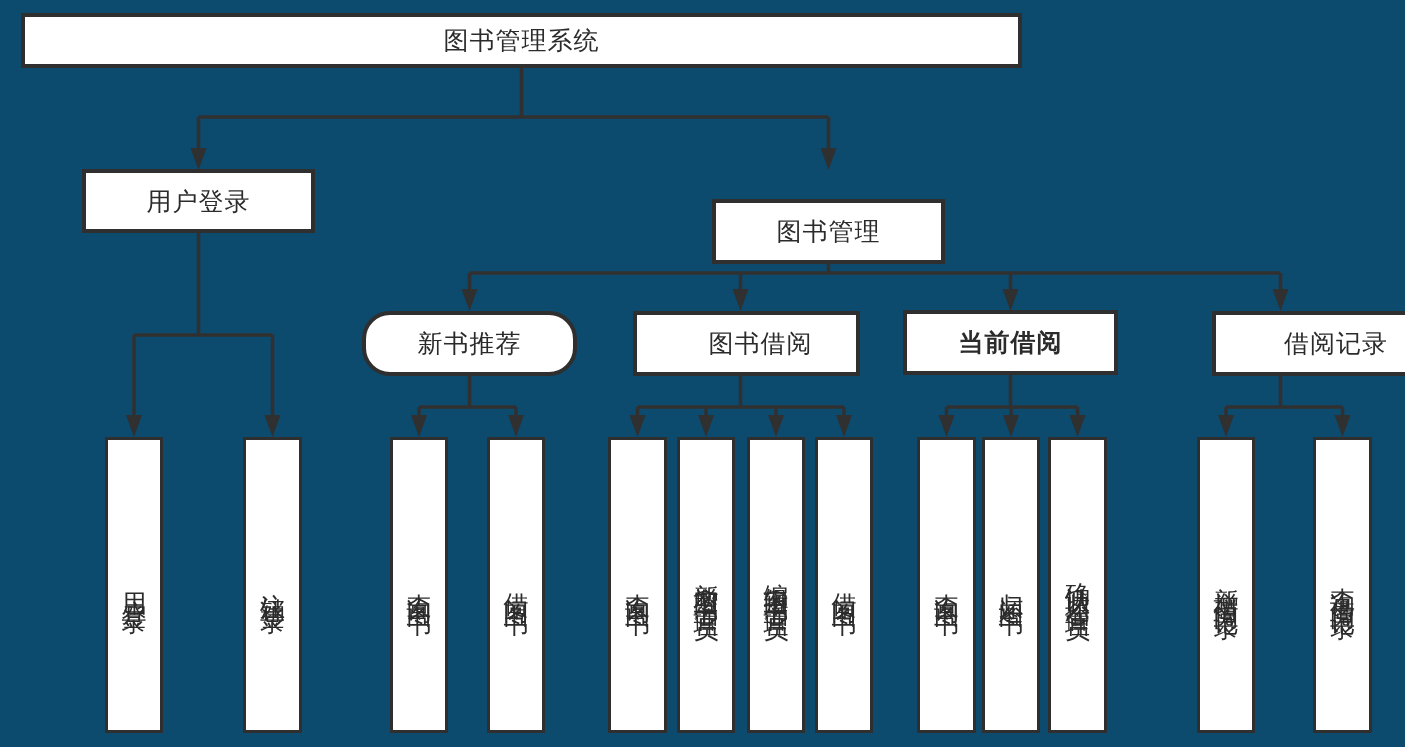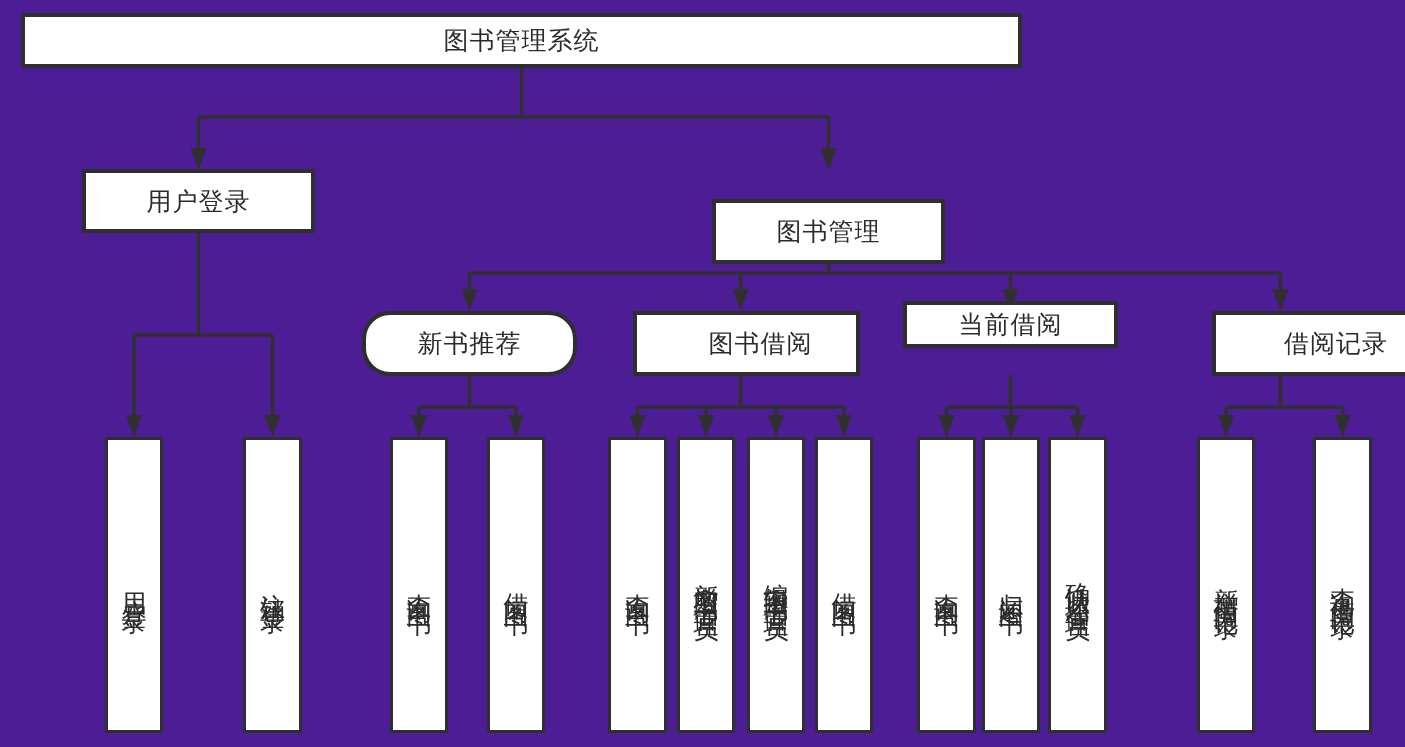--- a/index.html
+++ b/index.html
@@ -1,21 +1,21 @@
 <!DOCTYPE html>
 <html><head>
 <meta charset="utf-8">
 <style>
   html, body { margin: 0; padding: 0; background: #ffffff; }
   body { font-family: "DejaVu Sans", "Liberation Sans", sans-serif; }
   #canvas {
     position: relative;
     width: 1405px;
     height: 747px;
-    background: #4c1d95;
+    background: #0c4a6e;
     overflow: hidden;
   }
   #connectors {
     position: absolute;
     left: 0; top: 0;
     width: 1405px; height: 747px;
   }
   #connectors path {
     stroke: #303030;
     stroke-width: 3.5;
@@ -114,21 +114,21 @@
   <div class="node hbox" style="left:712px; top:169px; width:233px; height:65px;margin-top:30px;">
     <span>图书管理</span>
   </div>
 
   <div class="node hbox" style="left:362px; top:311px; width:215px; height:65px;border-radius:28px;">
     <span>新书推荐</span>
   </div>
   <div class="node hbox" style="left:633px; top:311px; width:227px; height:65px;padding-left:28px;">
     <span>图书借阅</span>
   </div>
-  <div class="node hbox" style="left:903px; top:301px; width:215px; height:47px;">
+  <div class="node hbox" style="left:903px; top:310px; width:215px; height:65px;font-weight:bold;">
     <span>当前借阅</span>
   </div>
   <div class="node hbox" style="left:1212px; top:311px; width:248px; height:65px;">
     <span>借阅记录</span>
   </div>
 
   <div class="node vbox" style="left:105px; top:437px; width:58px; height:296px;">
     <span class="vlabel">用户登录</span>
   </div>
   <div class="node vbox" style="left:243px; top:437px; width:59px; height:296px;">

